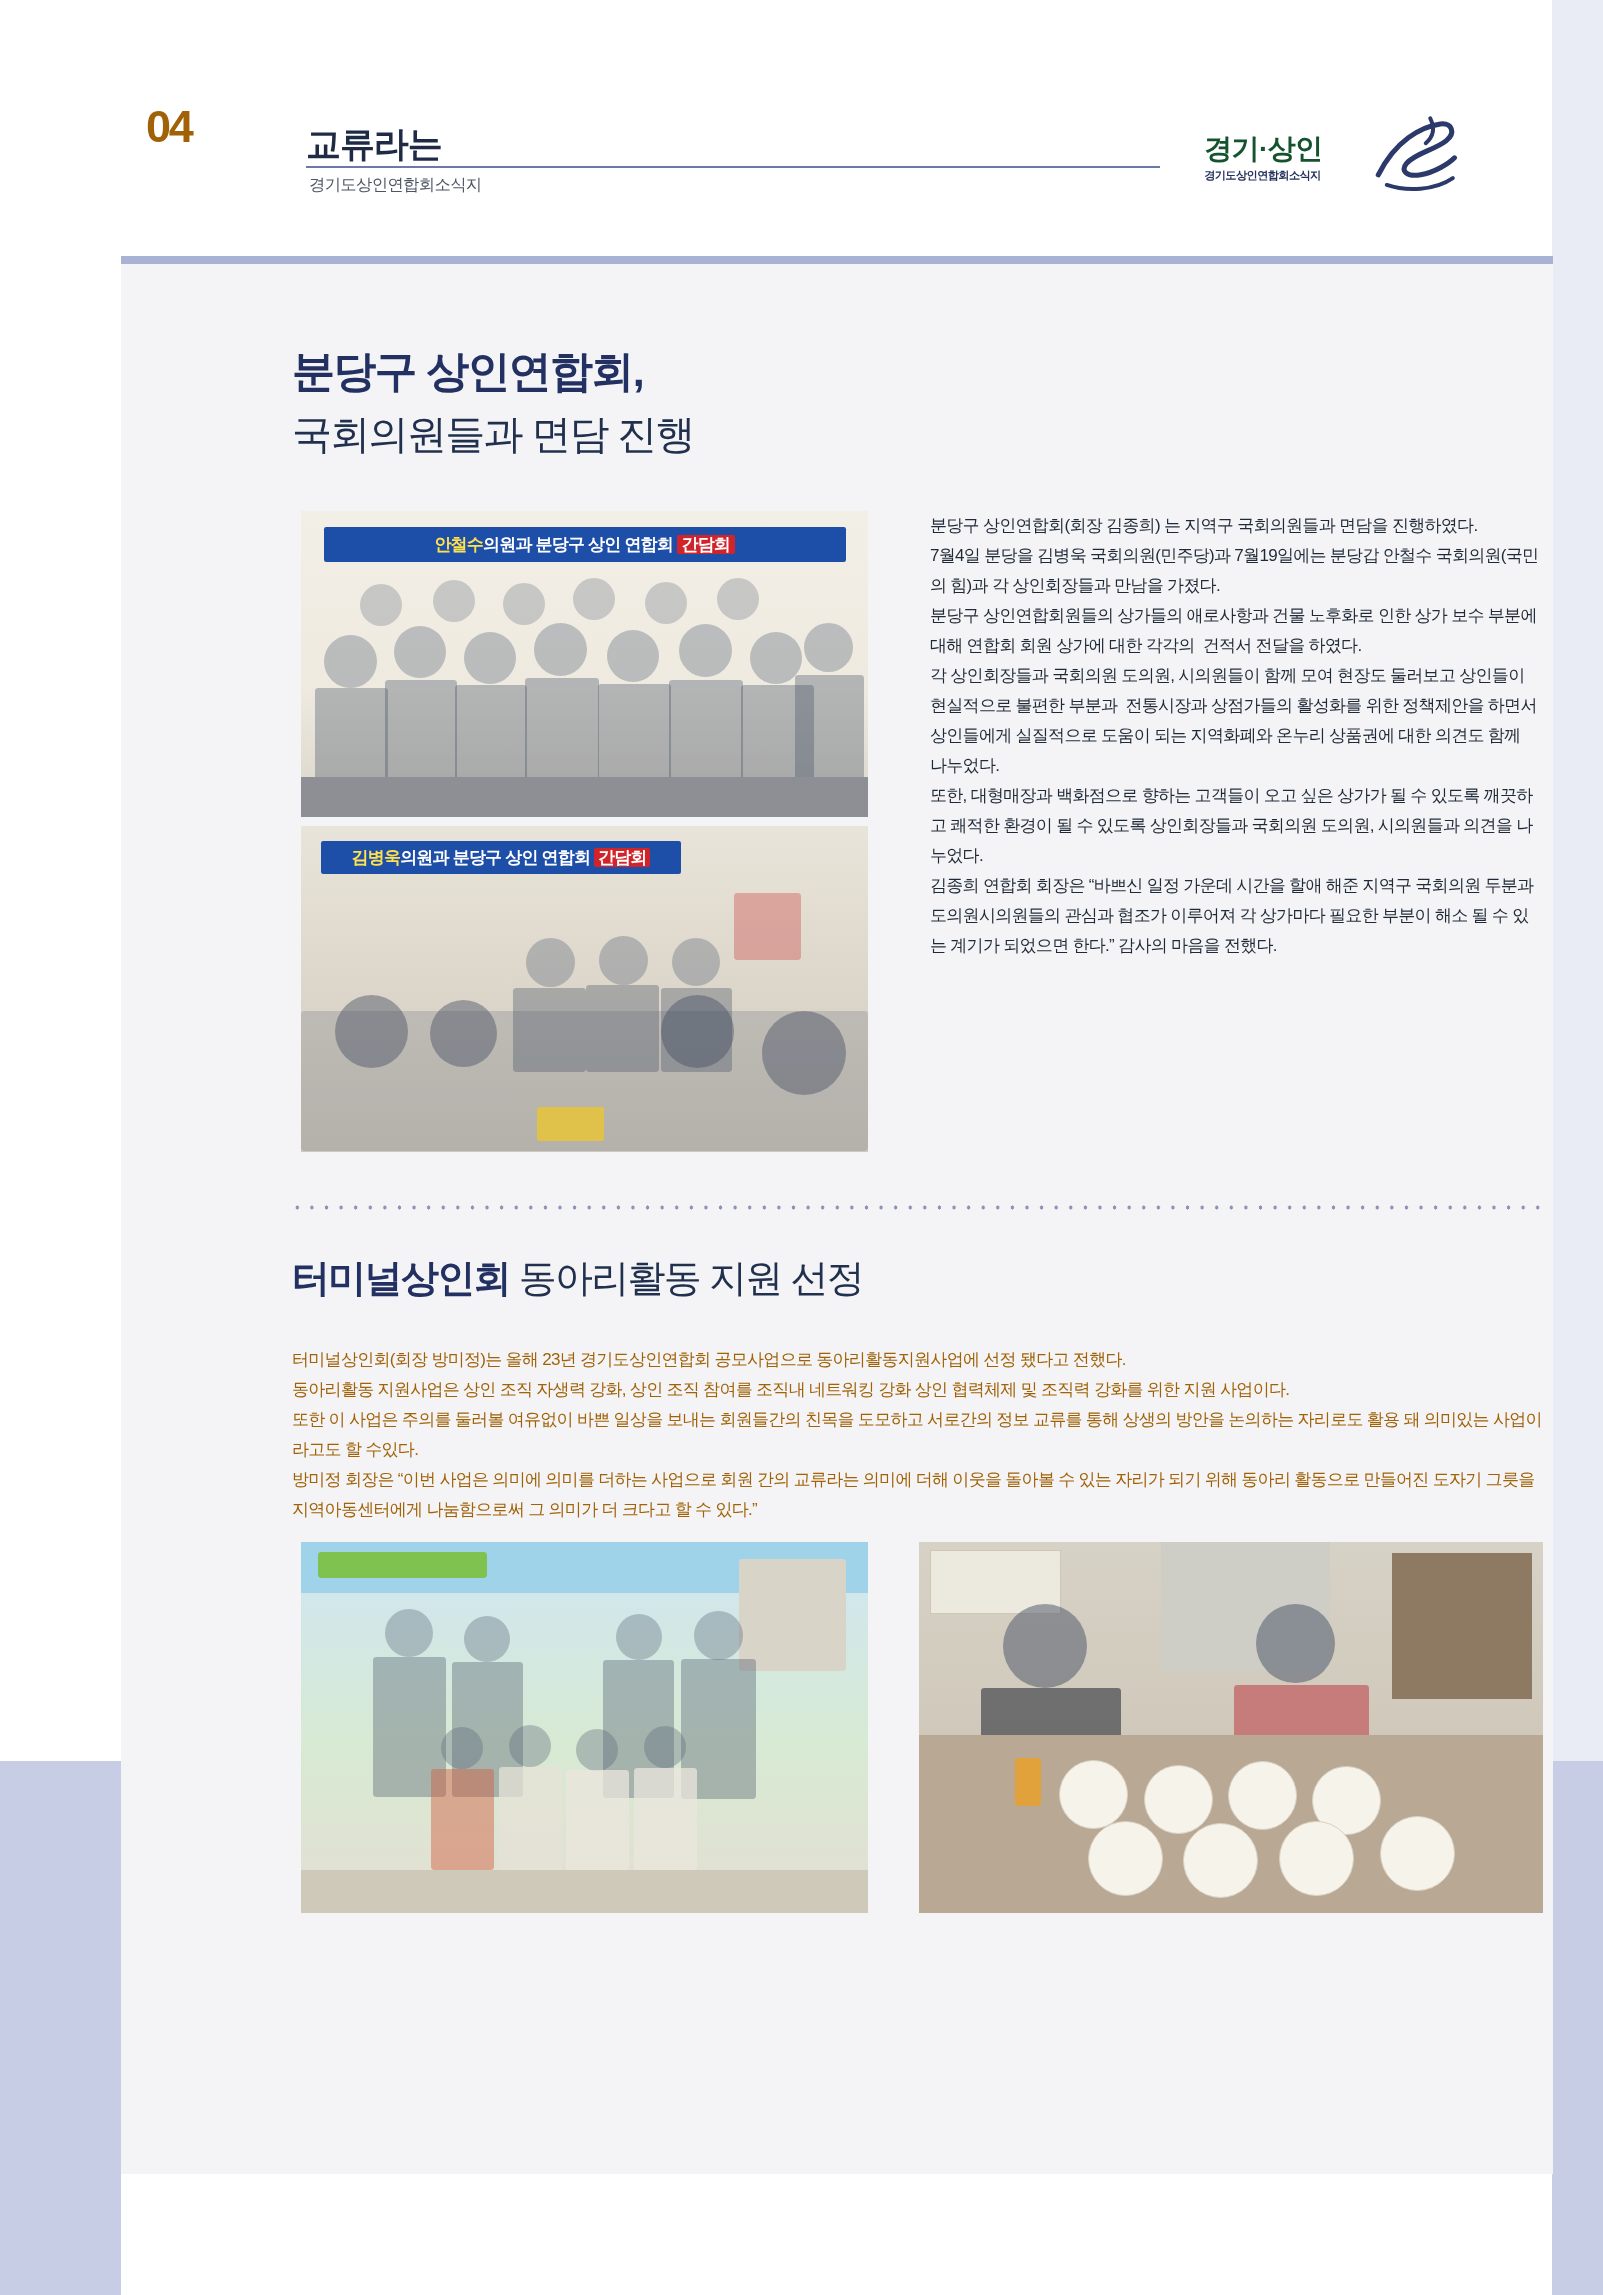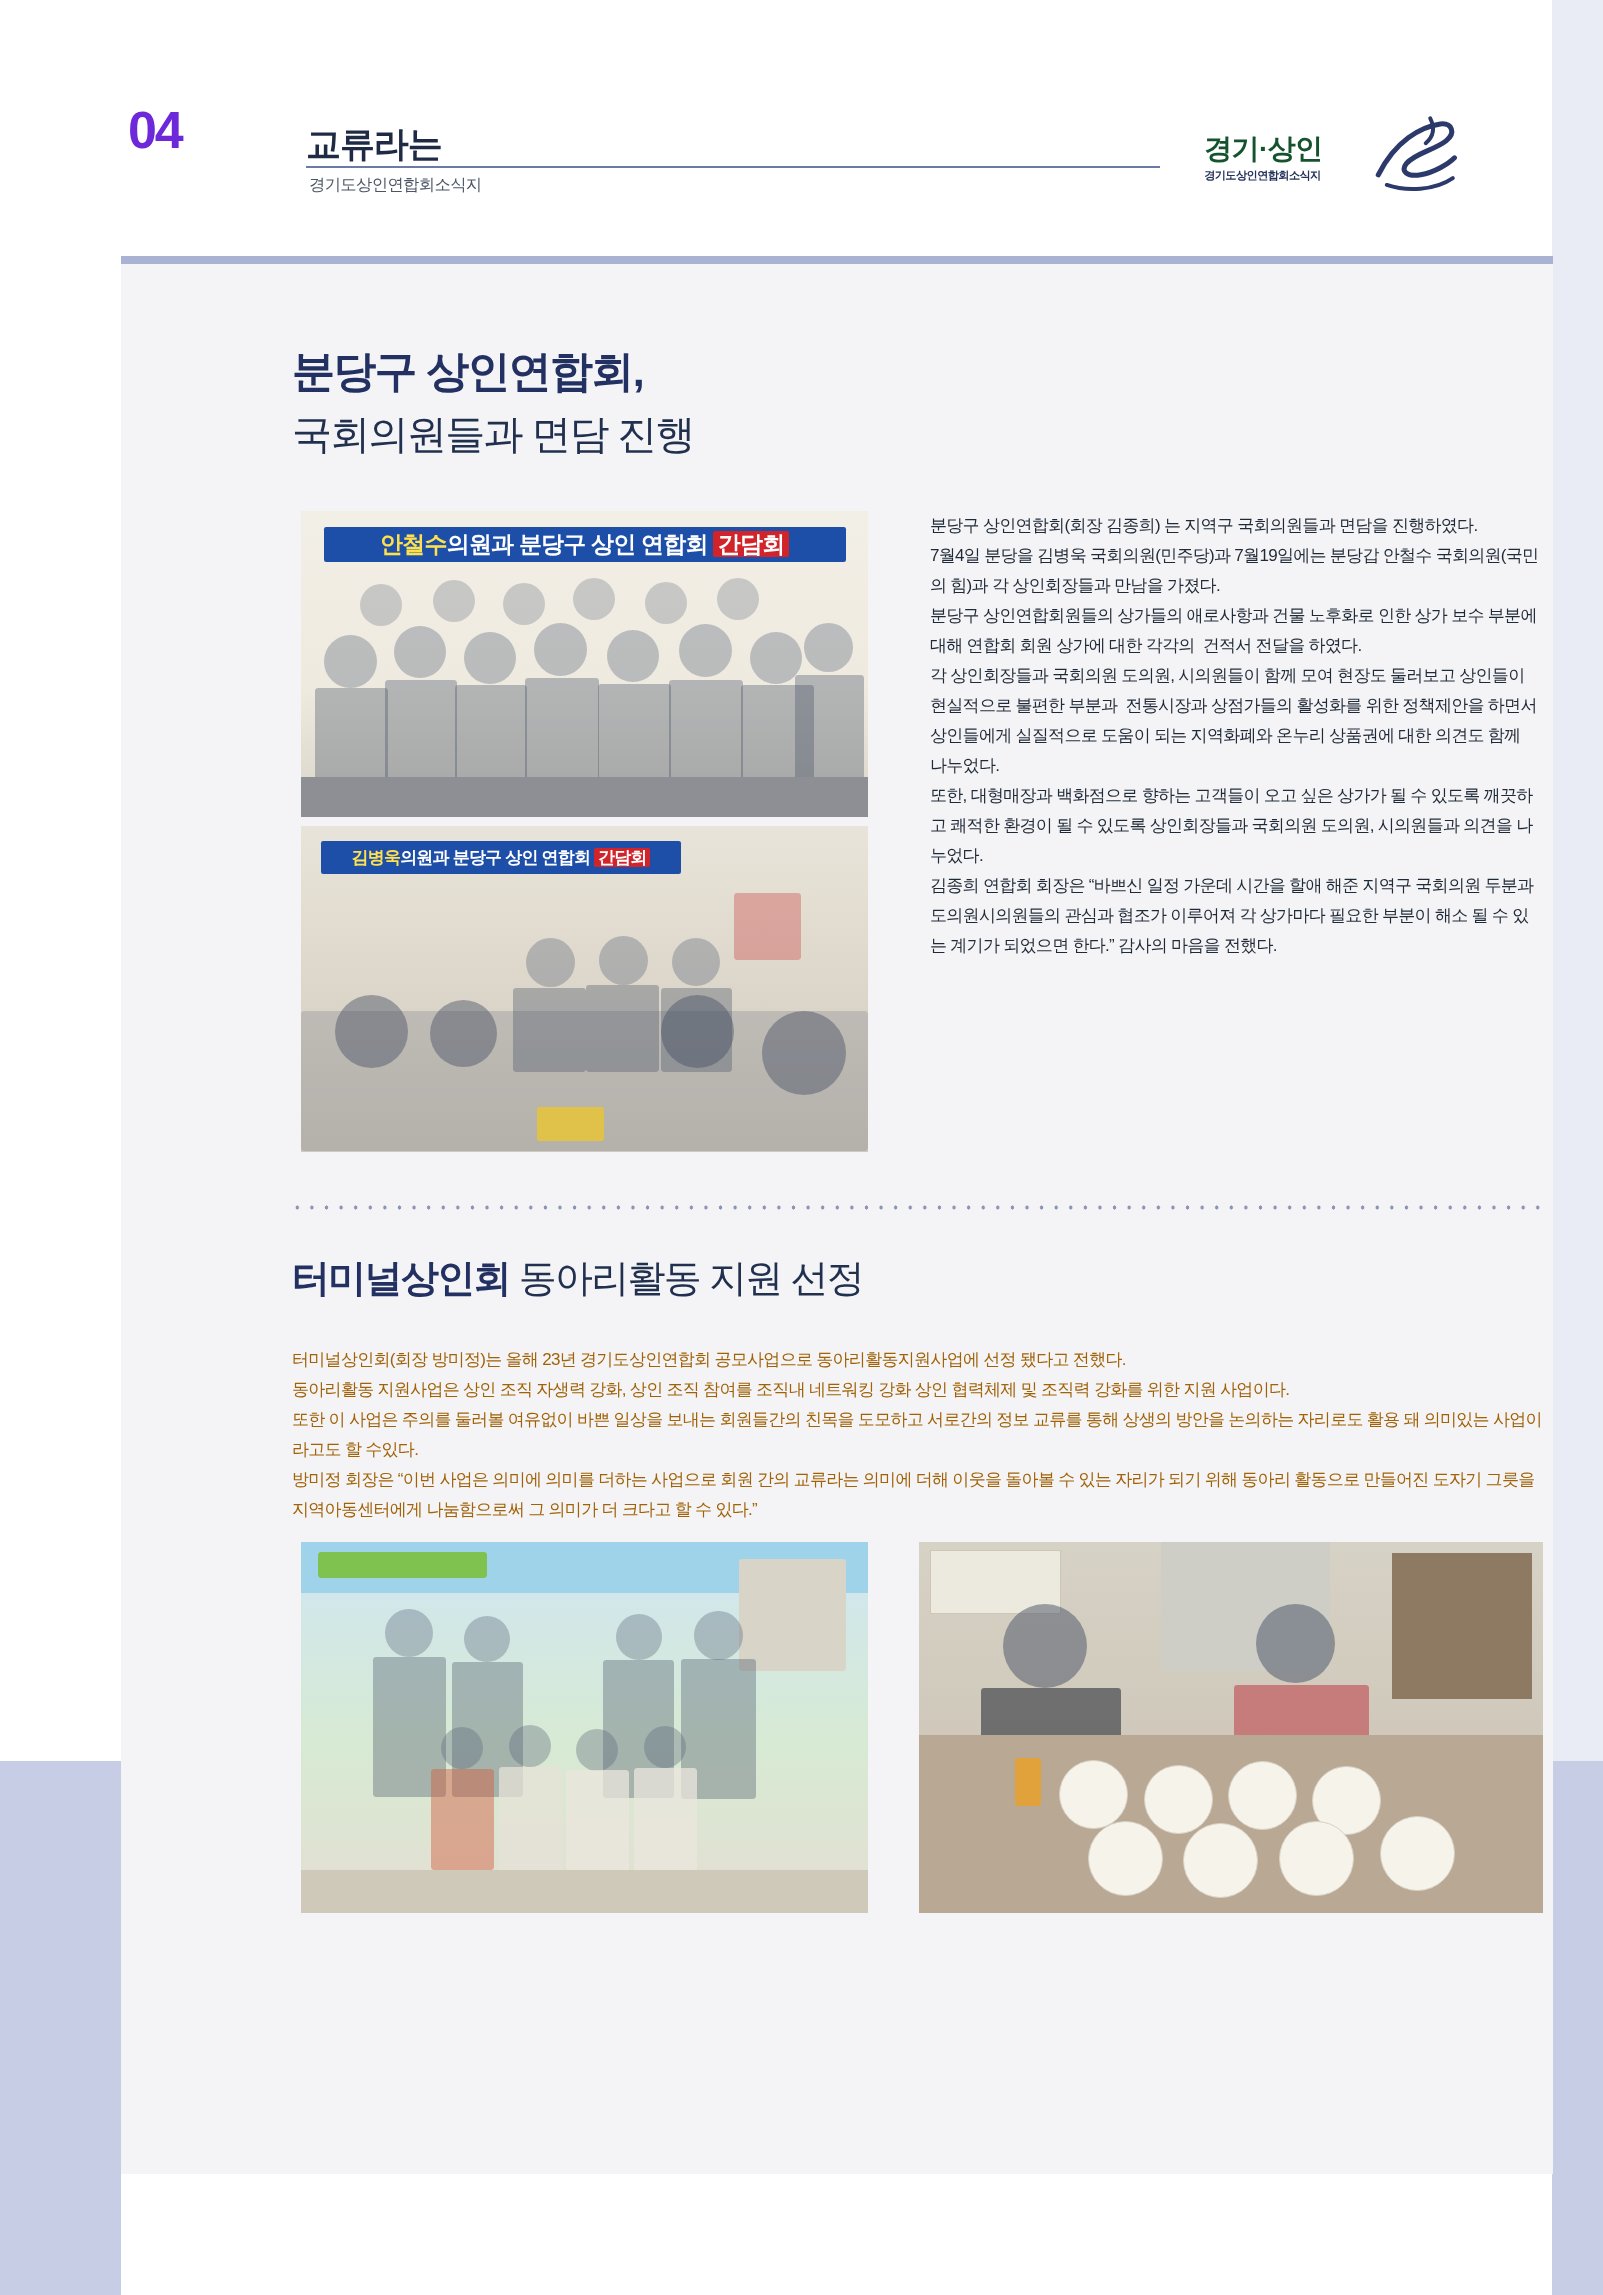--- a/index.html
+++ b/index.html
@@ -57,25 +57,25 @@
   
   .header {
     position: absolute;
     left: 121px;
     top: 0;
     width: 1432px;
     height: 264px;
   }
   .header-number {
     position: absolute;
-    left: 7px;
+    left: 25px;
     top: 104px;
-    font-size: 52px;
-    font-weight: bold;
-    color: #6d28d9;
+    font-size: 45px;
+    font-weight: bold;
+    color: #a16207;
     letter-spacing: -2.2px;
     line-height: 1;
   }
   .header-title {
     position: absolute;
     left: 185px;
     top: 121px;
     font-size: 35px;
     font-weight: bold;
     color: #1f2a44;
@@ -237,21 +237,21 @@
     position: absolute;
     left: 22.5px; right: 22.5px; top: 15.7px;
     height: 35px;
     background: #1d4ea8;
     border-radius: 2.2px;
   }
   .p1-banner span {
     display: block;
     text-align: center;
     line-height: 35px;
-    font-size: 23px;
+    font-size: 17px;
     font-weight: bold;
     color: #fff;
     letter-spacing: -0.8px;
     border-radius: 8px;
   }
   .p1-banner .y { color: #ffe14d; }
   .p1-banner .r { color: #ffffff; background: #d1232a; padding: 0 4.5px; border-radius: 1.7px;}
 
   .p2-bg {
     position: absolute; inset: 0;

